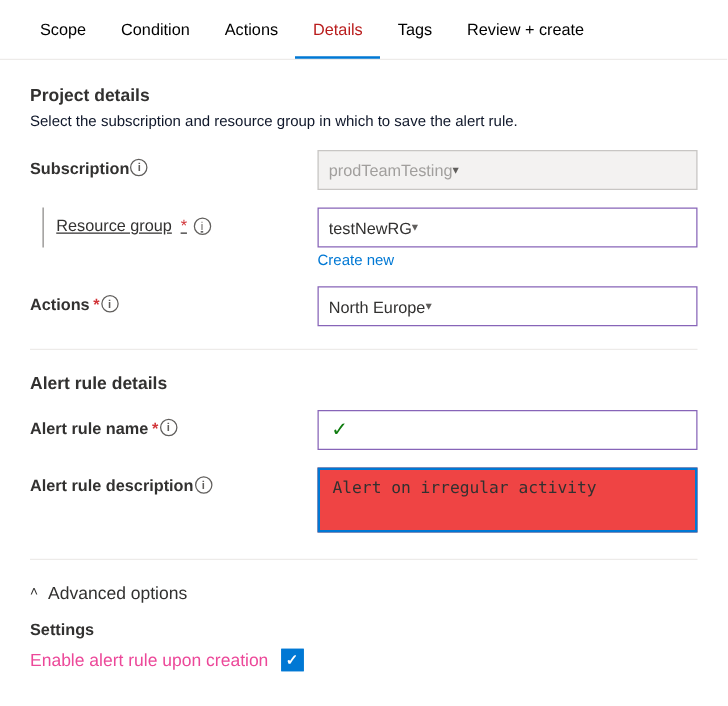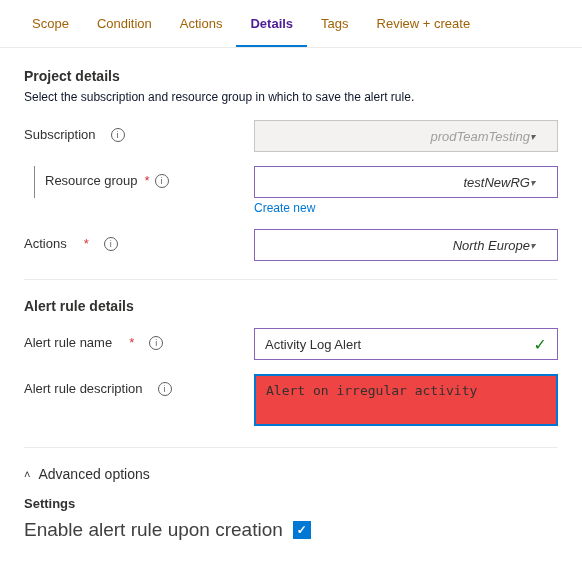--- a/index.html
+++ b/index.html
@@ -19,28 +19,28 @@
       align-items: center;
       border-bottom: 1px solid #edebe9;
       padding: 0 18px;
       height: 48px;
       gap: 0;
     }
     .nav-item {
       padding: 14px 14px;
       cursor: pointer;
       font-size: 13px;
-      color: #a16207;
+      color: #000000;
       border-bottom: 2px solid transparent;
       margin-bottom: -1px;
       white-space: nowrap;
     }
     .nav-item.active {
-      color: #4c1d95;
-      font-weight: 700;
+      color: #b91c1c;
+      font-weight: 400;
       border-bottom: 2px solid #0078d4;
     }
 
     
     .main {
       padding: 20px 24px;
     }
 
     .section-title {
       font-size: 14px;
@@ -62,22 +62,23 @@
       margin-bottom: 14px;
     }
 
     .form-label {
       width: 230px;
       min-width: 230px;
       font-size: 13px;
       color: #323130;
       padding-top: 7px;
       display: flex;
-      align-items: flex-end;
-      gap: 15px;
+      align-items: flex-start;
+      gap: 1px;
+      font-weight: bold;
     }
 
     .required-star {
       color: #d13438;
       margin-left: 2px;
     }
 
     .info-icon {
       display: inline-flex;
       align-items: center;
@@ -95,29 +96,28 @@
     .form-control {
       flex: 1;
     }
 
     
     .select-box {
       width: 100%;
       height: 32px;
       border: 1px solid #8a8886;
       background: #fff;
-      padding: 0 22px;
-      font-size: 13px;
-      color: #323130;
-      display: flex;
-      align-items: center;
-      justify-content: flex-end;
+      padding: 0 8px;
+      font-size: 13px;
+      color: #323130;
+      display: flex;
+      align-items: center;
+      justify-content: flex-start;
       cursor: pointer;
       position: relative;
-      font-style: italic;
     }
 
     .select-box.disabled {
       background: #f3f2f1;
       color: #a19f9d;
       border-color: #c8c6c4;
       cursor: default;
     }
 
     .select-box.active-border {
@@ -208,22 +208,22 @@
       margin-left: 0;
     }
 
     .settings-row {
       display: flex;
       align-items: center;
       gap: 10px;
     }
 
     .settings-row-label {
-      font-size: 19px;
-      color: #404040;
+      font-size: 14px;
+      color: #ec4899;
     }
 
     
     .checkbox-container {
       display: inline-flex;
       align-items: center;
       cursor: pointer;
     }
 
     .checkbox-box {
@@ -257,20 +257,21 @@
       align-self: stretch;
       min-height: 32px;
     }
     .rg-label {
       padding-left: 10px;
       padding-top: 7px;
       display: flex;
       align-items: center;
       gap: 5px;
       flex: 1;
+      text-decoration: underline;
     }
   </style>
 </head>
 <body>
 
 <nav class="top-nav">
   <div class="nav-item">Scope</div>
   <div class="nav-item">Condition</div>
   <div class="nav-item">Actions</div>
   <div class="nav-item active">Details</div>
@@ -336,21 +337,20 @@
     <div class="section-title">Alert rule details</div>
 
     <div class="form-row" style="margin-top:14px;">
       <div class="form-label">
         <span>Alert rule name</span>
         <span class="required-star">*</span>
         <span class="info-icon">i</span>
       </div>
       <div class="form-control">
         <div class="text-input with-check">
-          <span>Activity Log Alert</span>
           <span class="check-icon">✓</span>
         </div>
       </div>
     </div>
 
     <div class="form-row">
       <div class="form-label">
         <span>Alert rule description</span>
         <span class="info-icon">i</span>
       </div>

